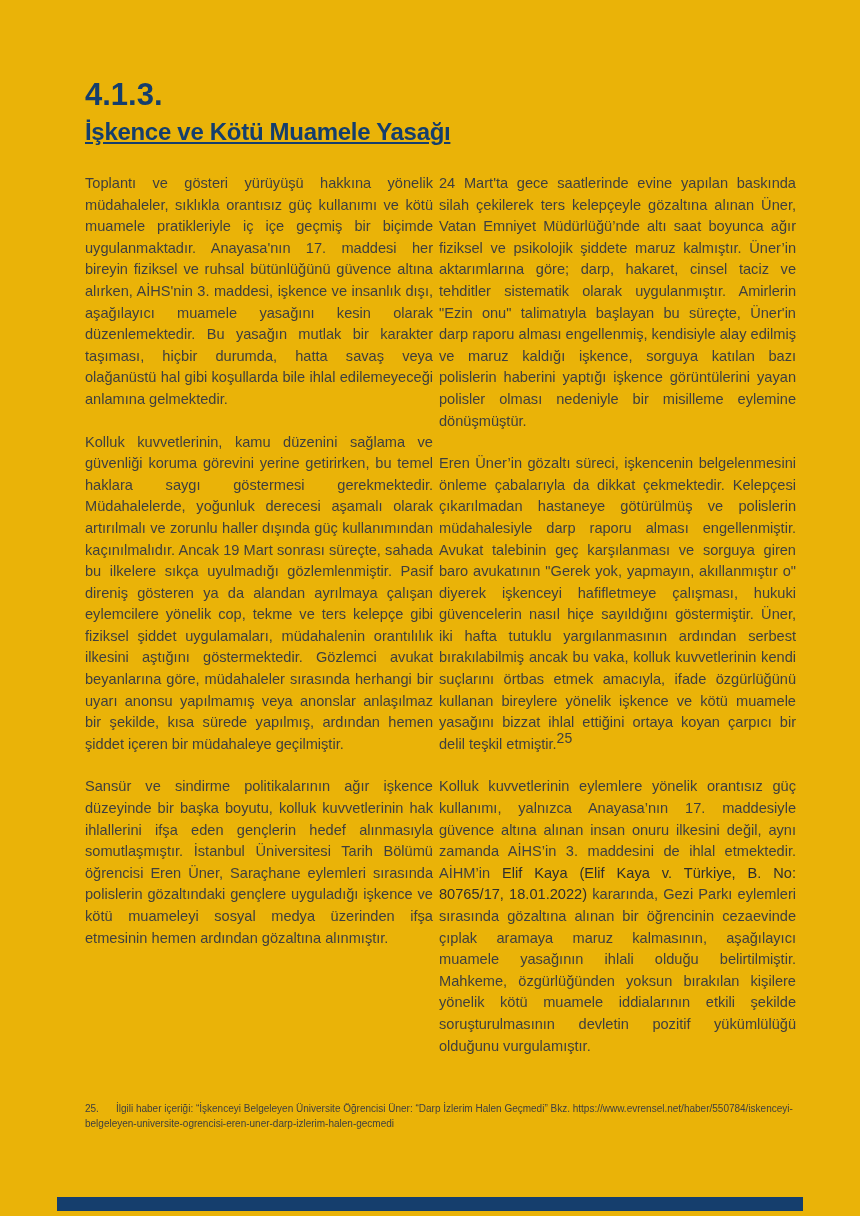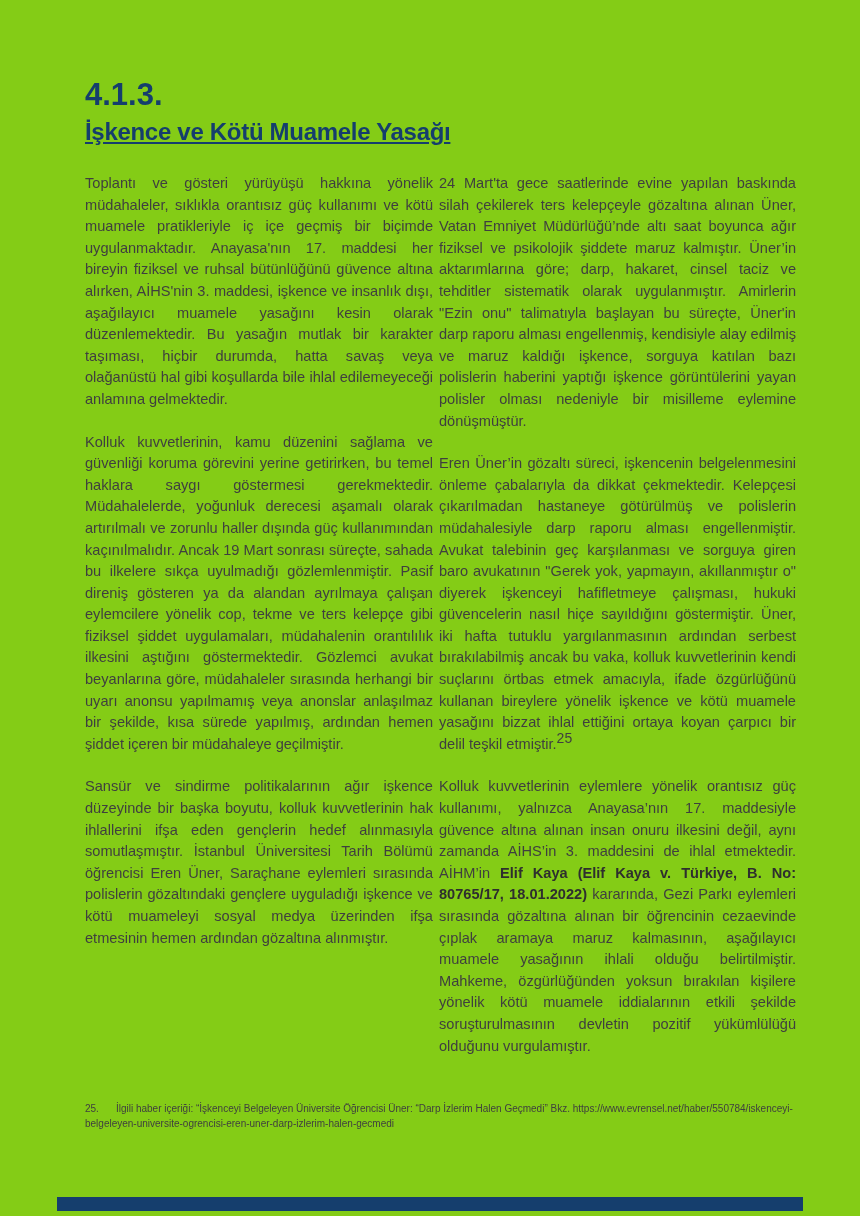--- a/index.html
+++ b/index.html
@@ -3,21 +3,21 @@
 <meta charset="utf-8">
 <style>
   * { margin: 0; padding: 0; box-sizing: border-box; }
   html, body { background: #ffffff; }
   body {
     width: 860px; height: 1216px;
     position: relative;
     font-family: "Liberation Sans", "DejaVu Sans", sans-serif;
     overflow: hidden;
   }
-  .page { position: absolute; inset: 0; background: #84cc16; }
+  .page { position: absolute; inset: 0; background: #eab308; }
 
   .heading {
     position: absolute;
     left: 85px; top: 76px; width: 700px;
     color: var(--accent, #153e6d);
   }
   .h-num {
     font-size: 31px; font-weight: 800; letter-spacing: 0px; line-height: 38px;
   }
   .h-title {
@@ -33,21 +33,21 @@
   .col { text-align: justify; }
   .col-left  { width: 348px; }
   .col-right { width: 357px; }
   .col p {
     font-size: 14.6px;
     line-height: 21.6px;
     margin: 0 0 21px 0;
     text-align: justify;
   }
   .col p:last-child { margin-bottom: 0; }
-  .col strong { font-weight: 700; color: #2e2e2e; }
+  .col strong { font-weight: 400; color: #2e2e2e; }
   sup.fn-ref { font-size: 14px; line-height: 0; vertical-align: super; }
 
   .footnote {
     position: absolute;
     left: 85px; top: 1101px; width: 732px;
     font-size: 10px;
     line-height: 15px;
     color: var(--body-text, #3f3f3f);
     text-align: left;
   }

